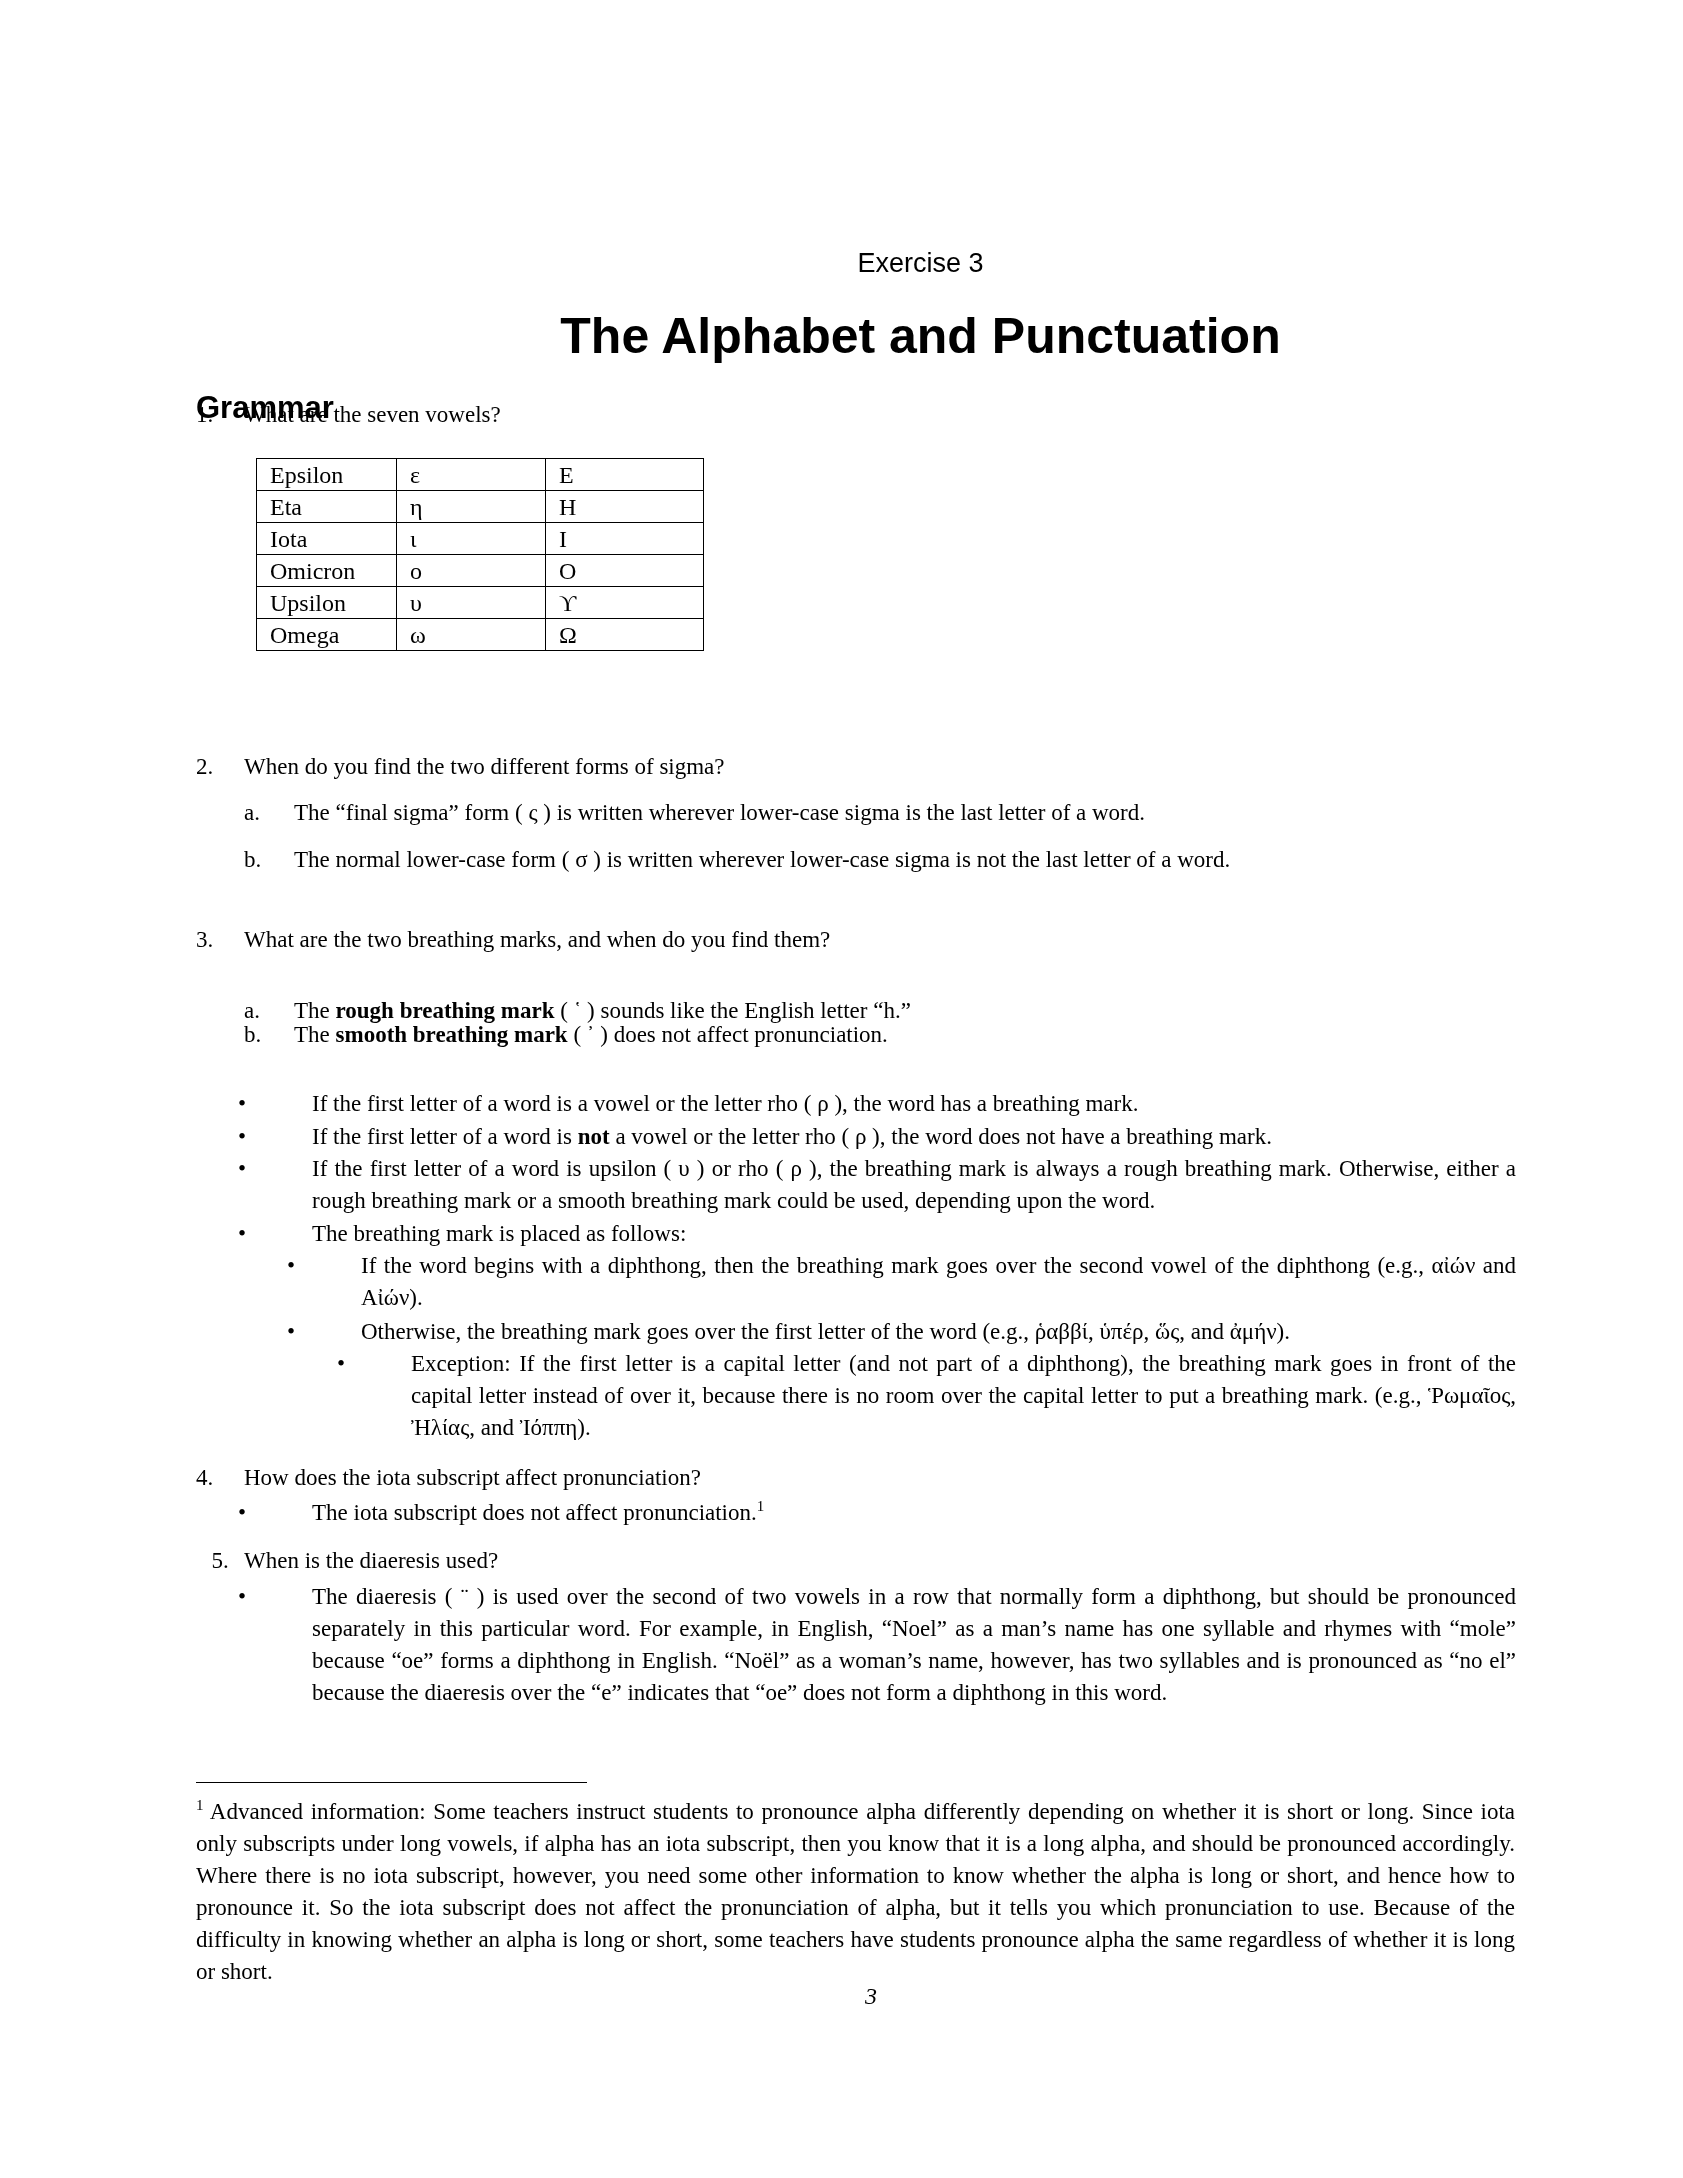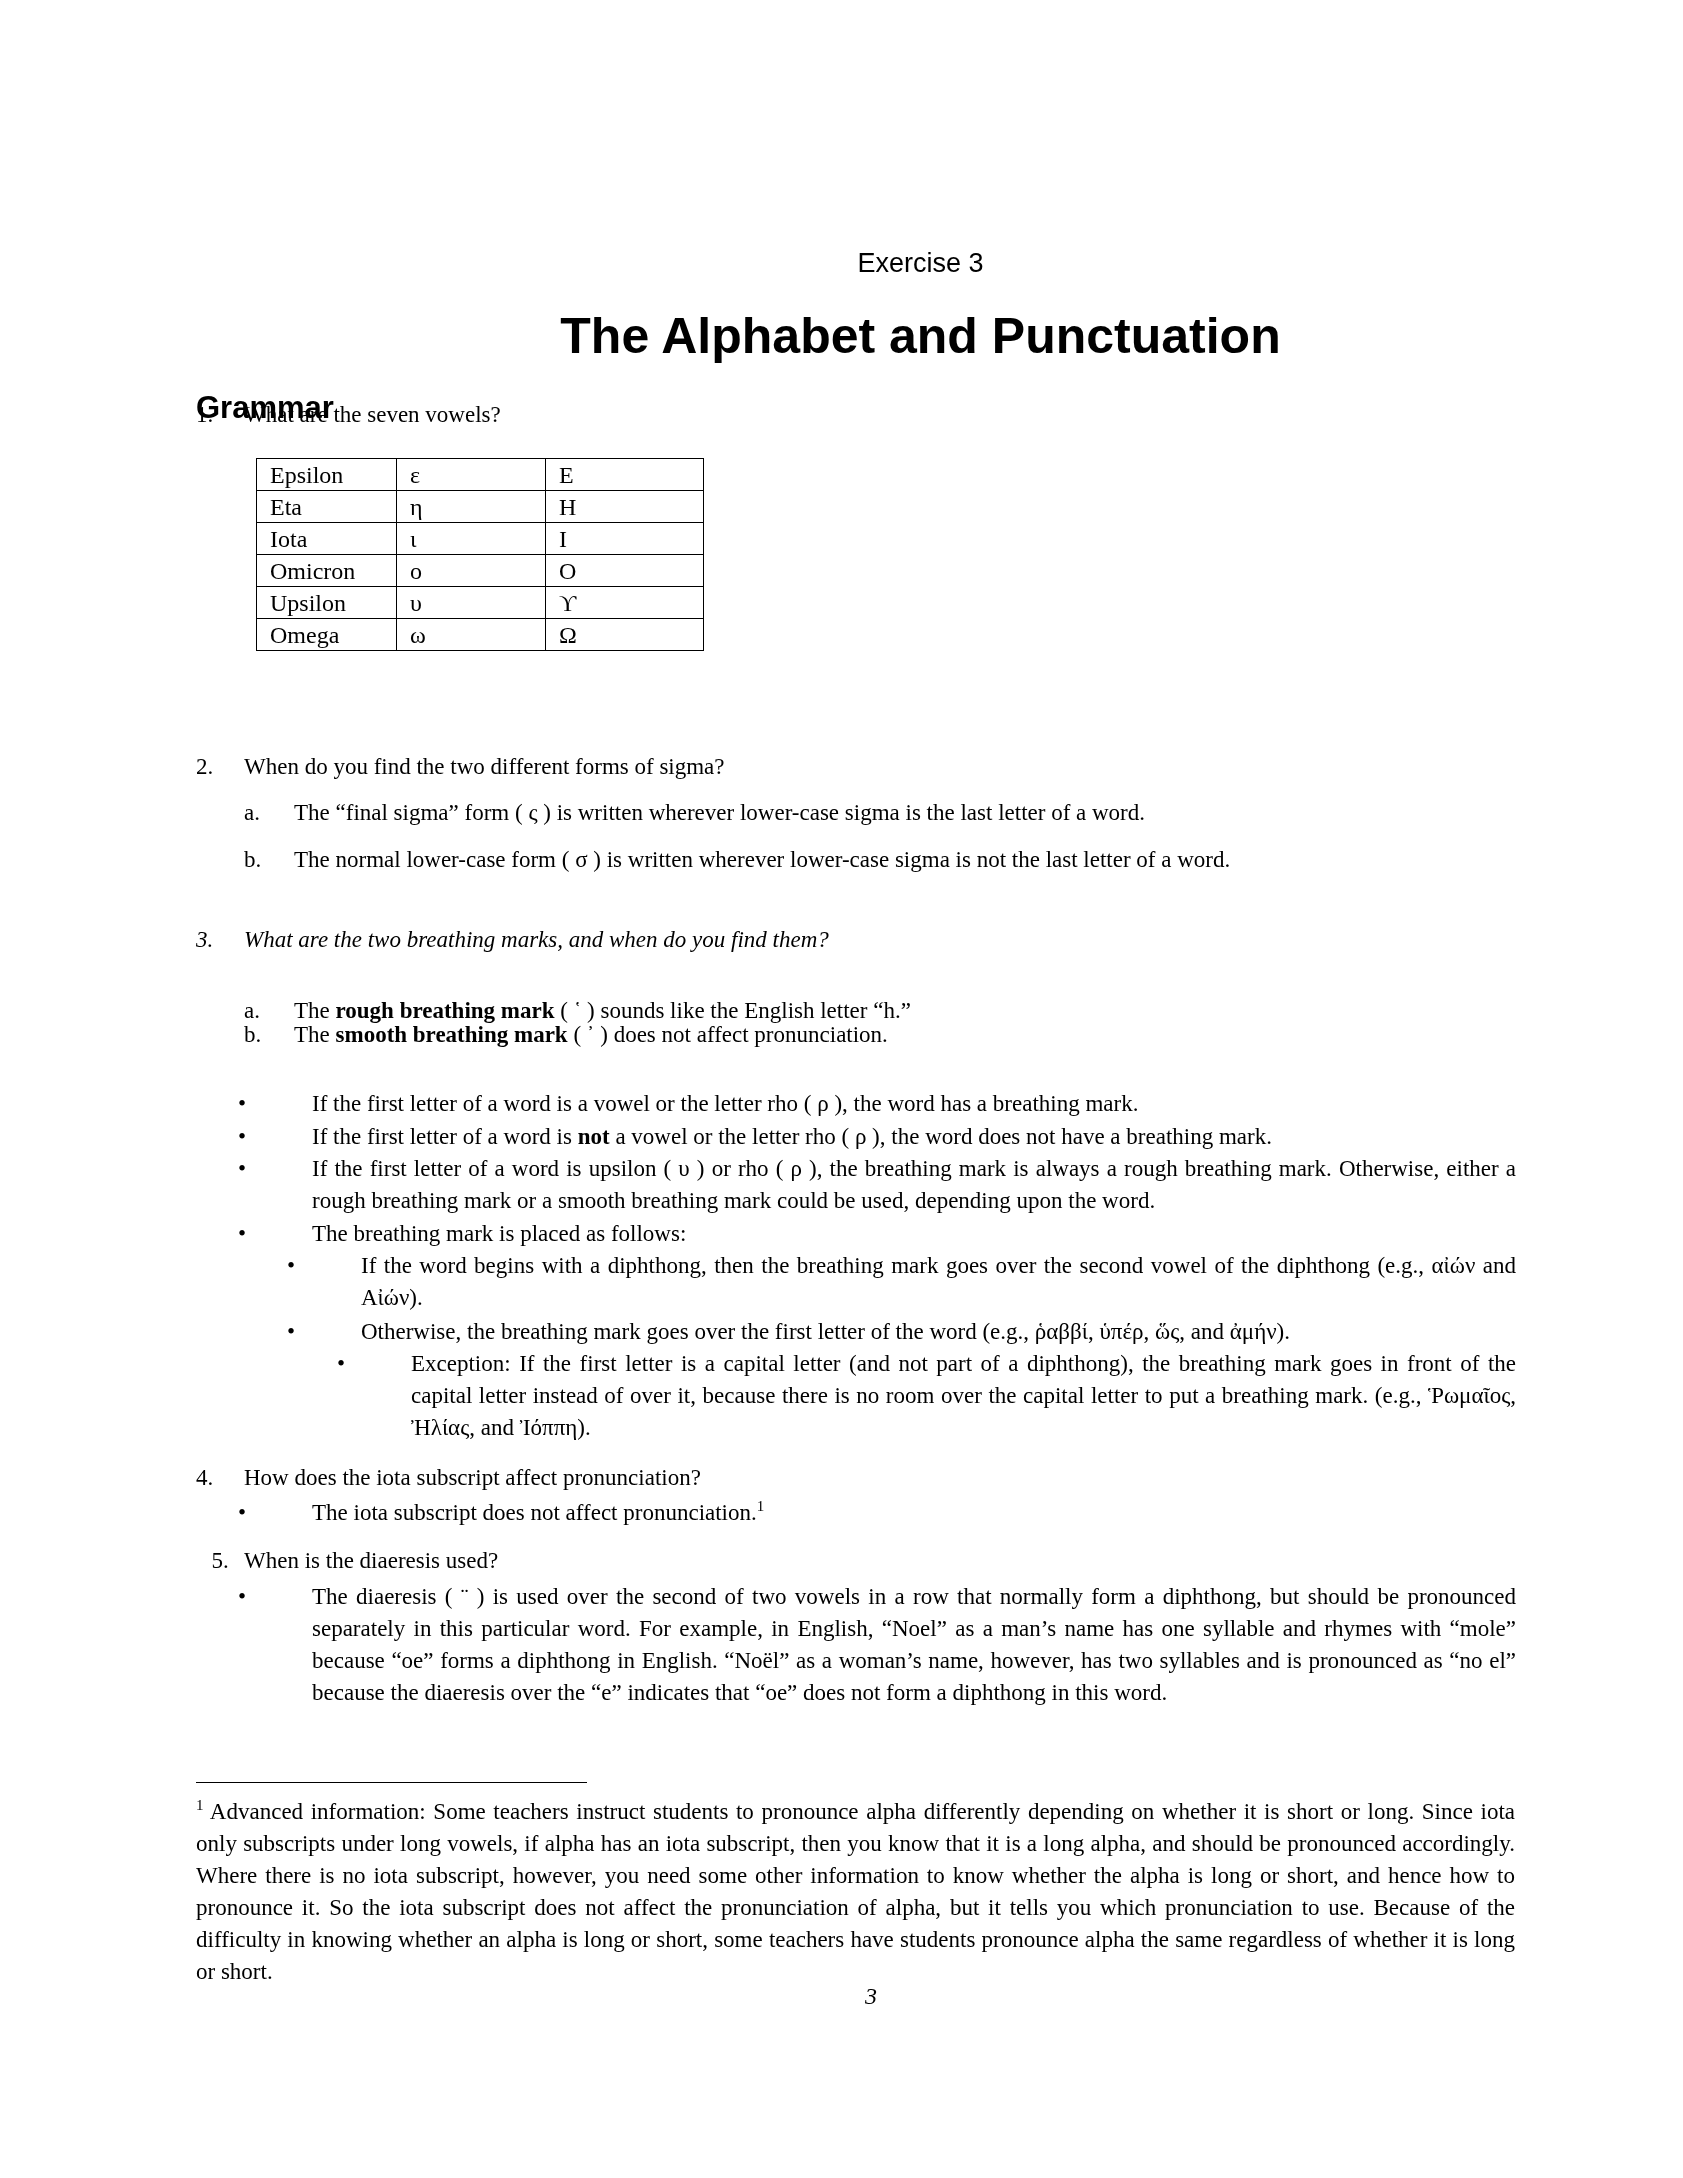--- a/index.html
+++ b/index.html
@@ -82,21 +82,21 @@
 <div class="q" style="top:754px;">
   <span class="num">2.</span><span>When do you find the two different forms of sigma?</span>
 </div>
 <div class="sub" style="top:800px;">
   <span class="lbl">a.</span><span>The “final sigma” form ( ς ) is written wherever lower-case sigma is the last letter of a word.</span>
 </div>
 <div class="sub" style="top:847px;">
   <span class="lbl">b.</span><span>The normal lower-case form ( σ ) is written wherever lower-case sigma is not the last letter of a word.</span>
 </div>
 
-<div class="q" style="top:927px;font-style:italic;">
+<div class="q" style="top:927px;">
   <span class="num">3.</span><span>What are the two breathing marks, and when do you find them?</span>
 </div>
 <div class="sub" style="top:998px;">
   <span class="lbl">a.</span><span>The </span><b>rough breathing mark</b><span> ( ῾ ) sounds like the English letter “h.”</span>
 </div>
 <div class="sub" style="top:1022px;">
   <span class="lbl">b.</span><span>The </span><b>smooth breathing mark</b><span> ( ᾿ ) does not affect pronunciation.</span>
 </div>
 
 <div class="bul" style="top:1088px;">

